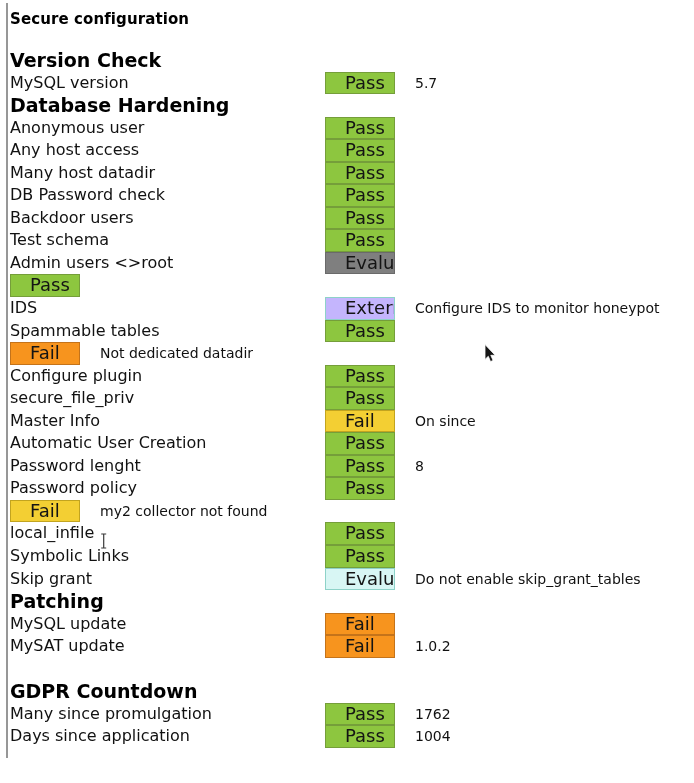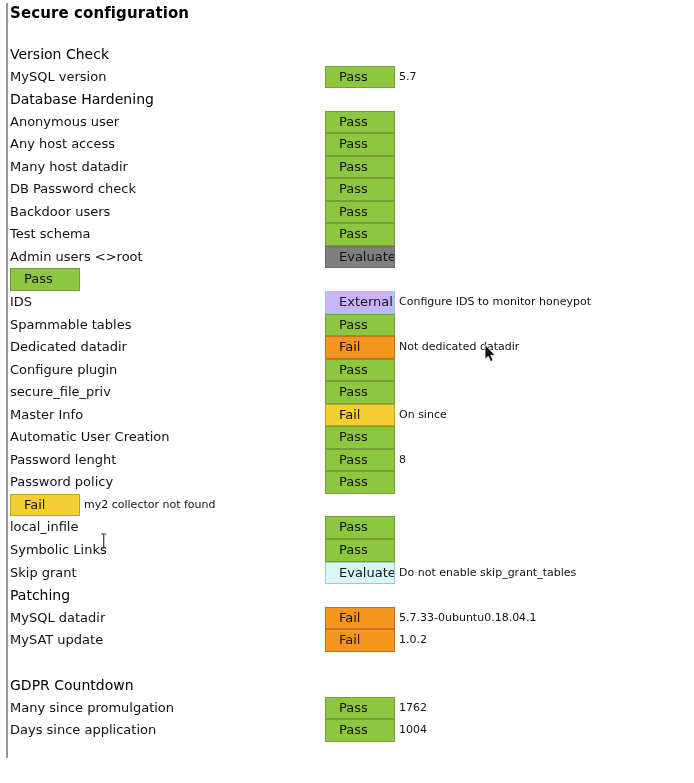--- a/index.html
+++ b/index.html
@@ -3,32 +3,32 @@
 <meta charset="utf-8">
 <style>
   html,body{margin:0;padding:0}
   body{
     width:694px;height:783px;background:#ffffff;position:relative;overflow:hidden;
     font-family:"DejaVu Sans","Liberation Sans",sans-serif;color:#111;
   }
   .left-rule{
     position:absolute;left:6px;top:3px;width:2px;height:755px;background:#979797;
   }
-  .content{position:absolute;left:10px;top:5px;width:680px}
+  .content{position:absolute;left:10px;top:11px;width:680px}
   .title{font-weight:bold;font-size:15px;line-height:17px;color:#000;letter-spacing:.1px}
   .rows{margin-top:21px}
   .row{display:flex;height:22.55px;align-items:stretch}
   .row.spacer{height:22.55px}
-  .header-row{font-weight:normal;font-size:14px;line-height:22.55px;color:#000}
-  .check-label{flex:0 0 315px;font-size:13px;line-height:22.55px;white-space:nowrap}
+  .header-row{font-weight:bold;font-size:19px;line-height:22.55px;color:#000}
+  .check-label{flex:0 0 315px;font-size:16px;line-height:22.55px;white-space:nowrap}
   .status-badge{
     flex:0 0 70px;box-sizing:border-box;border:1px solid;
-    font-size:13px;line-height:20.2px;padding-left:13px;color:#141414;white-space:nowrap;overflow:hidden;
+    font-size:18px;line-height:20.2px;padding-left:19px;color:#141414;white-space:nowrap;overflow:hidden;
   }
-  .check-note{margin-left:4px;font-size:11px;line-height:22.55px;white-space:nowrap}
+  .check-note{margin-left:20px;font-size:14px;line-height:22.55px;white-space:nowrap}
   .cursor{position:absolute;pointer-events:none}
 </style>
 </head>
 <body>
 
 <div class="left-rule"></div>
 
 <div class="content">
   <div class="title">Secure configuration</div>
   <div class="rows">
@@ -82,21 +82,20 @@
         <span class="check-label">IDS</span>
         <span class="status-badge" style="background: #c4b5fd; border-color: rgb(142, 210, 200);">External</span>
         <span class="check-note">Configure IDS to monitor honeypot</span>
       </div>
       <div class="row check-row">
         <span class="check-label">Spammable tables</span>
         <span class="status-badge" style="background: rgb(141, 198, 63); border-color: rgb(117, 158, 58);">Pass</span>
         <span class="check-note"></span>
       </div>
       <div class="row check-row">
-        <span class="check-label">Dedicated datadir</span>
         <span class="status-badge" style="background: rgb(247, 148, 30); border-color: rgb(196, 115, 26);">Fail</span>
         <span class="check-note">Not dedicated datadir</span>
       </div>
       <div class="row check-row">
         <span class="check-label">Configure plugin</span>
         <span class="status-badge" style="background: rgb(141, 198, 63); border-color: rgb(117, 158, 58);">Pass</span>
         <span class="check-note"></span>
       </div>
       <div class="row check-row">
         <span class="check-label">secure_file_priv</span>
@@ -137,23 +136,22 @@
         <span class="status-badge" style="background: rgb(141, 198, 63); border-color: rgb(117, 158, 58);">Pass</span>
         <span class="check-note"></span>
       </div>
       <div class="row check-row">
         <span class="check-label">Skip grant</span>
         <span class="status-badge" style="background: rgb(216, 246, 244); border-color: rgb(142, 210, 200);">Evaluate</span>
         <span class="check-note">Do not enable skip_grant_tables</span>
       </div>
       <div class="row header-row">Patching</div>
       <div class="row check-row">
-        <span class="check-label">MySQL datadir</span>
+        <span class="check-label">MySQL update</span>
         <span class="status-badge" style="background: rgb(247, 148, 30); border-color: rgb(196, 115, 26);">Fail</span>
-        <span class="check-note">5.7.33-0ubuntu0.18.04.1</span>
       </div>
       <div class="row check-row">
         <span class="check-label">MySAT update</span>
         <span class="status-badge" style="background: rgb(247, 148, 30); border-color: rgb(196, 115, 26);">Fail</span>
         <span class="check-note">1.0.2</span>
       </div>
       <div class="row spacer"></div>
       <div class="row header-row">GDPR Countdown</div>
       <div class="row check-row">
         <span class="check-label">Many since promulgation</span>

